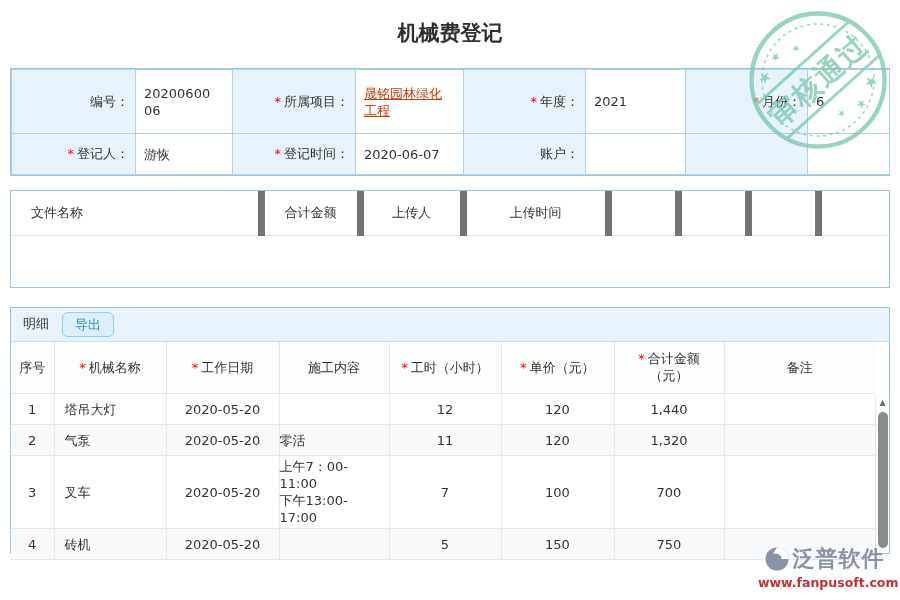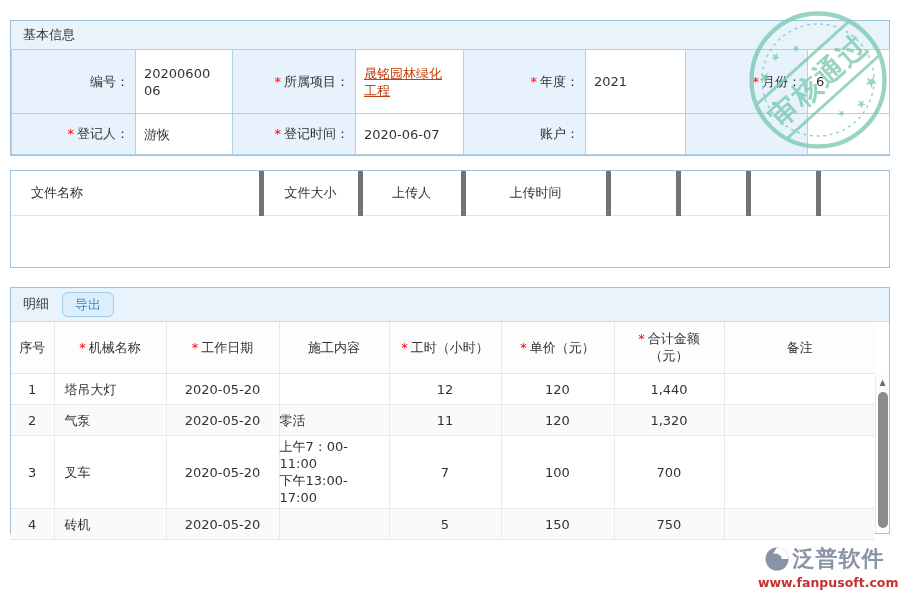--- a/index.html
+++ b/index.html
@@ -35,21 +35,21 @@
   .bi-table tr:first-child td { height:64px; }
   td.bi-label { background:#e7f2fc; text-align:right; padding-right:6px; }
   td.bi-value { background:#fff; text-align:left; padding:2px 16px 2px 8px;
     line-height:17px; word-break:break-all; }
   .req { color:#f00; margin-right:3px; }
   a.link { color:#c2410c; text-decoration:underline; cursor:pointer; }
 
   
   .att-table { width:878px; border-collapse:collapse; table-layout:fixed; }
   .att-table th { height:44px; font-weight:normal; color:#333; text-align:center;
-    border-right:5px solid #737373; border-bottom:1px solid #dfe5e9; background:#fff; }
+    border-right:7px solid #737373; border-bottom:1px solid #dfe5e9; background:#fff; }
   .att-table th:last-child { border-right:none; }
   .att-table th.al { text-align:left; padding-left:20px; }
   .att-empty { height:51px; background:#fff; }
 
   
   .det-table { width:864px; border-collapse:collapse; table-layout:fixed; }
   .det-table th { height:52px; font-weight:normal; color:#333; text-align:center;
     background:#fdfdfe; border-right:1px solid #e4e8eb; border-bottom:1px solid #dfe5e9;
     white-space:pre-line; line-height:17px; }
   .det-table th:last-child { border-right:none; }
@@ -79,43 +79,41 @@
     text-align:center; }
   .wm-row { display:flex; align-items:center; justify-content:center; gap:3px; }
   .wm-name { font-size:22px; font-weight:700; color:#8a93a6; letter-spacing:1px; }
   .wm-url { font-size:12.5px; font-weight:700; color:#c53030; margin-top:1px; }
 </style>
 </head>
 <body>
 
 <div class="page">
 
+  <h1 class="title">机械费登记</h1>
 
   <svg class="stamp" viewBox="0 0 160 160">
     <g opacity="0.78">
       <circle cx="80" cy="80" r="70" fill="none" stroke="#7cc9ae" stroke-width="4.5"></circle>
       <circle cx="80" cy="80" r="59" fill="none" stroke="#7cc9ae" stroke-width="1.6" stroke-dasharray="3 4"></circle>
       <g transform="rotate(-42 80 80)" fill="#7cc9ae">
         <line x1="14.5" y1="56" x2="145.5" y2="56" stroke="#7cc9ae" stroke-width="3"></line>
         <line x1="14.5" y1="104" x2="145.5" y2="104" stroke="#7cc9ae" stroke-width="3"></line>
         <text x="80" y="91" text-anchor="middle" font-size="30" font-weight="bold" letter-spacing="2">审核通过</text>
         <text x="40" y="46" font-size="16" text-anchor="middle">★</text>
         <text x="63" y="36" font-size="12" text-anchor="middle">★</text>
         <text x="85" y="43" font-size="10" text-anchor="middle">★</text>
         <text x="120" y="124" font-size="16" text-anchor="middle">★</text>
         <text x="97" y="133" font-size="12" text-anchor="middle">★</text>
         <text x="75" y="126" font-size="10" text-anchor="middle">★</text>
       </g>
     </g>
   </svg>
 
   <section class="sec sec-basic">
-    <div class="sec-bar">
-      <span class="sec-title">基本信息</span>
-    </div>
     <table class="bi-table">
       <colgroup>
         <col style="width:124px">
           <col style="width:97px">
           <col style="width:123px">
           <col style="width:108px">
         <col style="width:122px">
           <col style="width:100px">
           <col style="width:122px">
           <col style="width:82px">
@@ -153,21 +151,21 @@
           <col style="width:103px">
           <col style="width:145px">
         <col style="width:70px">
           <col style="width:70px">
           <col style="width:70px">
           <col style="width:71px">
       </colgroup>
       <thead>
           <tr id="att-head">
             <th class="al">文件名称</th>
-            <th>文件大小</th>
+            <th>合计金额</th>
             <th>上传人</th>
             <th>上传时间</th>
             <th></th>
             <th></th>
             <th></th>
             <th></th>
           </tr>
         </thead>
     </table>
     <div class="att-empty"></div>

